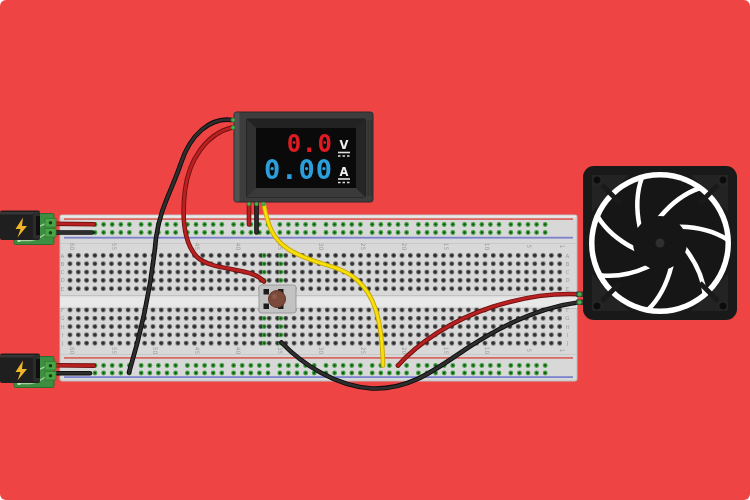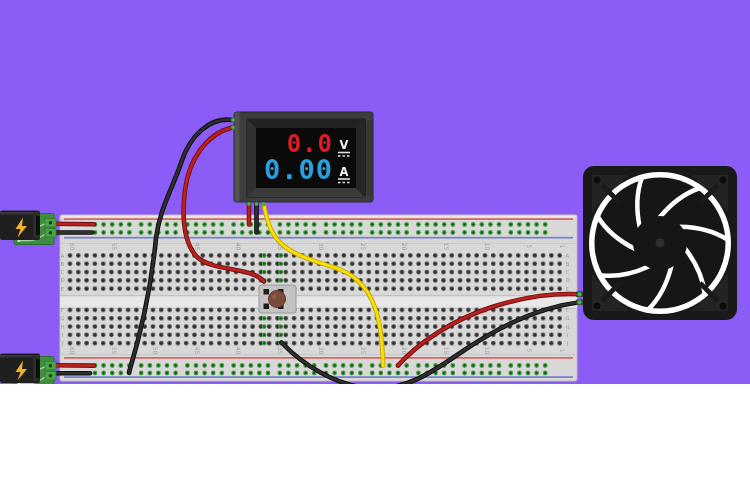--- a/index.html
+++ b/index.html
@@ -1,17 +1,17 @@
 <!DOCTYPE html>
 <html><head>
 <meta charset="utf-8">
 <style>
   html,body{margin:0;padding:0;background:#fff;}
-  #stage{position:relative;width:750px;height:384px;background:#8b5cf6;overflow:hidden;
-         font-family:"DejaVu Sans","Liberation Sans",sans-serif;}
+  #stage{position:relative;width:750px;height:500px;background:#ef4444;overflow:hidden;
+         font-family:"DejaVu Sans","Liberation Sans",sans-serif;border-radius:6px;}
   svg{position:absolute;left:0;top:0;}
   text{user-select:none;}
   .seg{font-family:"DejaVu Sans Mono","Liberation Mono",monospace;font-weight:bold;letter-spacing:1px;}
   .boardlabel{font-family:"DejaVu Sans","Liberation Sans",sans-serif;}
 </style>
 </head>
 <body>
 
 <div id="stage">
 <svg id="scene" width="750" height="500" viewBox="0 0 750 500">

